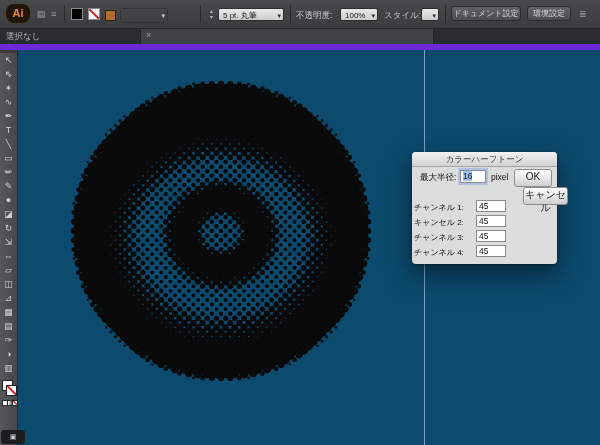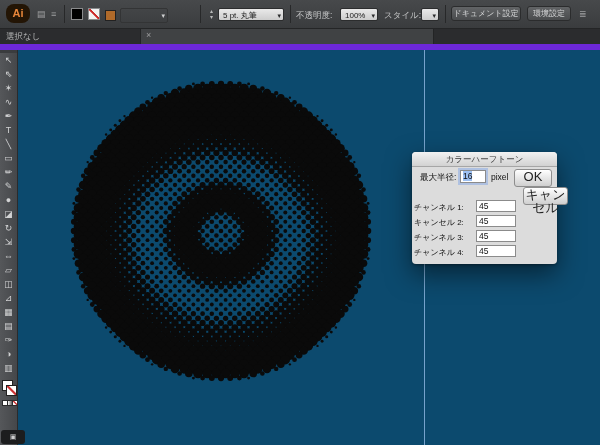--- a/index.html
+++ b/index.html
@@ -60,27 +60,27 @@
     color:#111;font-size:8.5px;}
   #dlg-title{position:absolute;left:0;top:0;width:100%;height:15px;border-radius:4px 4px 0 0;
     background:linear-gradient(#f2f2f2,#d2d2d2);border-bottom:1px solid #a6a6a6;
     text-align:center;line-height:15px;font-size:8.5px;color:#333;box-sizing:border-box;}
   .dlg-label{position:absolute;white-space:nowrap;}
   .text-input{position:absolute;background:#fff;border:1px solid #8b8b8b;font-size:8.5px;
     line-height:11px;padding:0 2px;color:#111;box-sizing:border-box;}
   #inp-radius{left:48px;top:18px;width:26px;height:13px;box-shadow:0 0 0 2px rgba(120,160,230,.45);}
   #inp-radius .sel{background:#9dc0f2;}
   .mac-btn{position:absolute;height:18px;background:linear-gradient(#ffffff,#cfcfcf);
-    border:1px solid #8d8d8d;border-radius:3px;text-align:center;line-height:13px;font-size:13px;
+    border:1px solid #8d8d8d;border-radius:3px;text-align:center;line-height:13px;font-size:10px;
     color:#222;box-sizing:border-box;}
   #btn-ok{left:102px;top:17px;width:38px;}
   #btn-cancel{left:95px;top:35px;width:45px;margin-left:16px;}
   .channel-row{position:absolute;left:0;width:100%;height:15px;}
   .ch-label{position:absolute;left:2px;top:2px;width:58px;font-size:8px;color:#111;}
-  .ch-input{left:64px;top:0;width:40px;height:12px;}
+  .ch-input{left:64px;top:0;width:30px;height:12px;}
 
   
   #mode-badge{position:absolute;left:1px;bottom:1px;width:24px;height:14px;background:#1c1d1e;
     border-radius:3px;z-index:25;color:#cfcfcf;font-size:7px;text-align:center;line-height:14px;}
 </style>
 </head>
 <body>
 
 <div id="screen">
 

